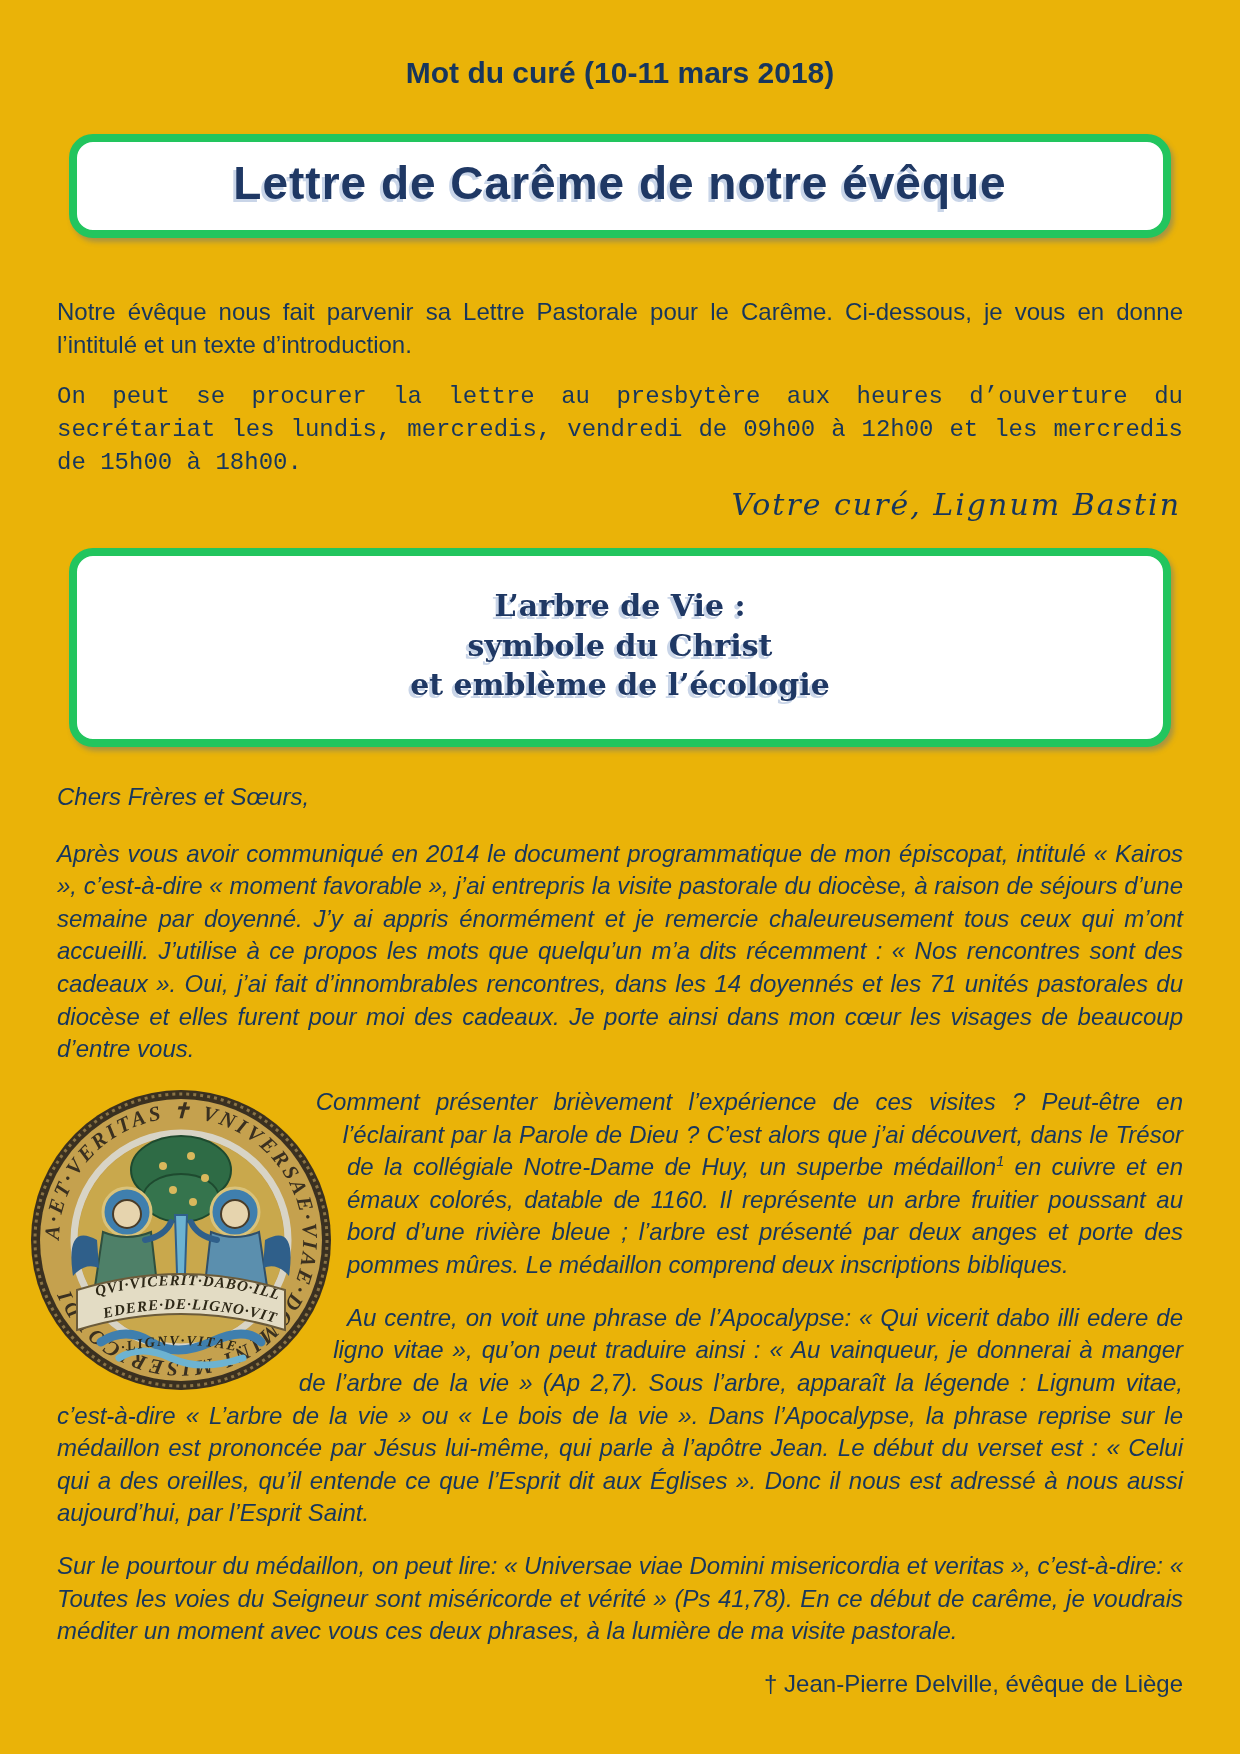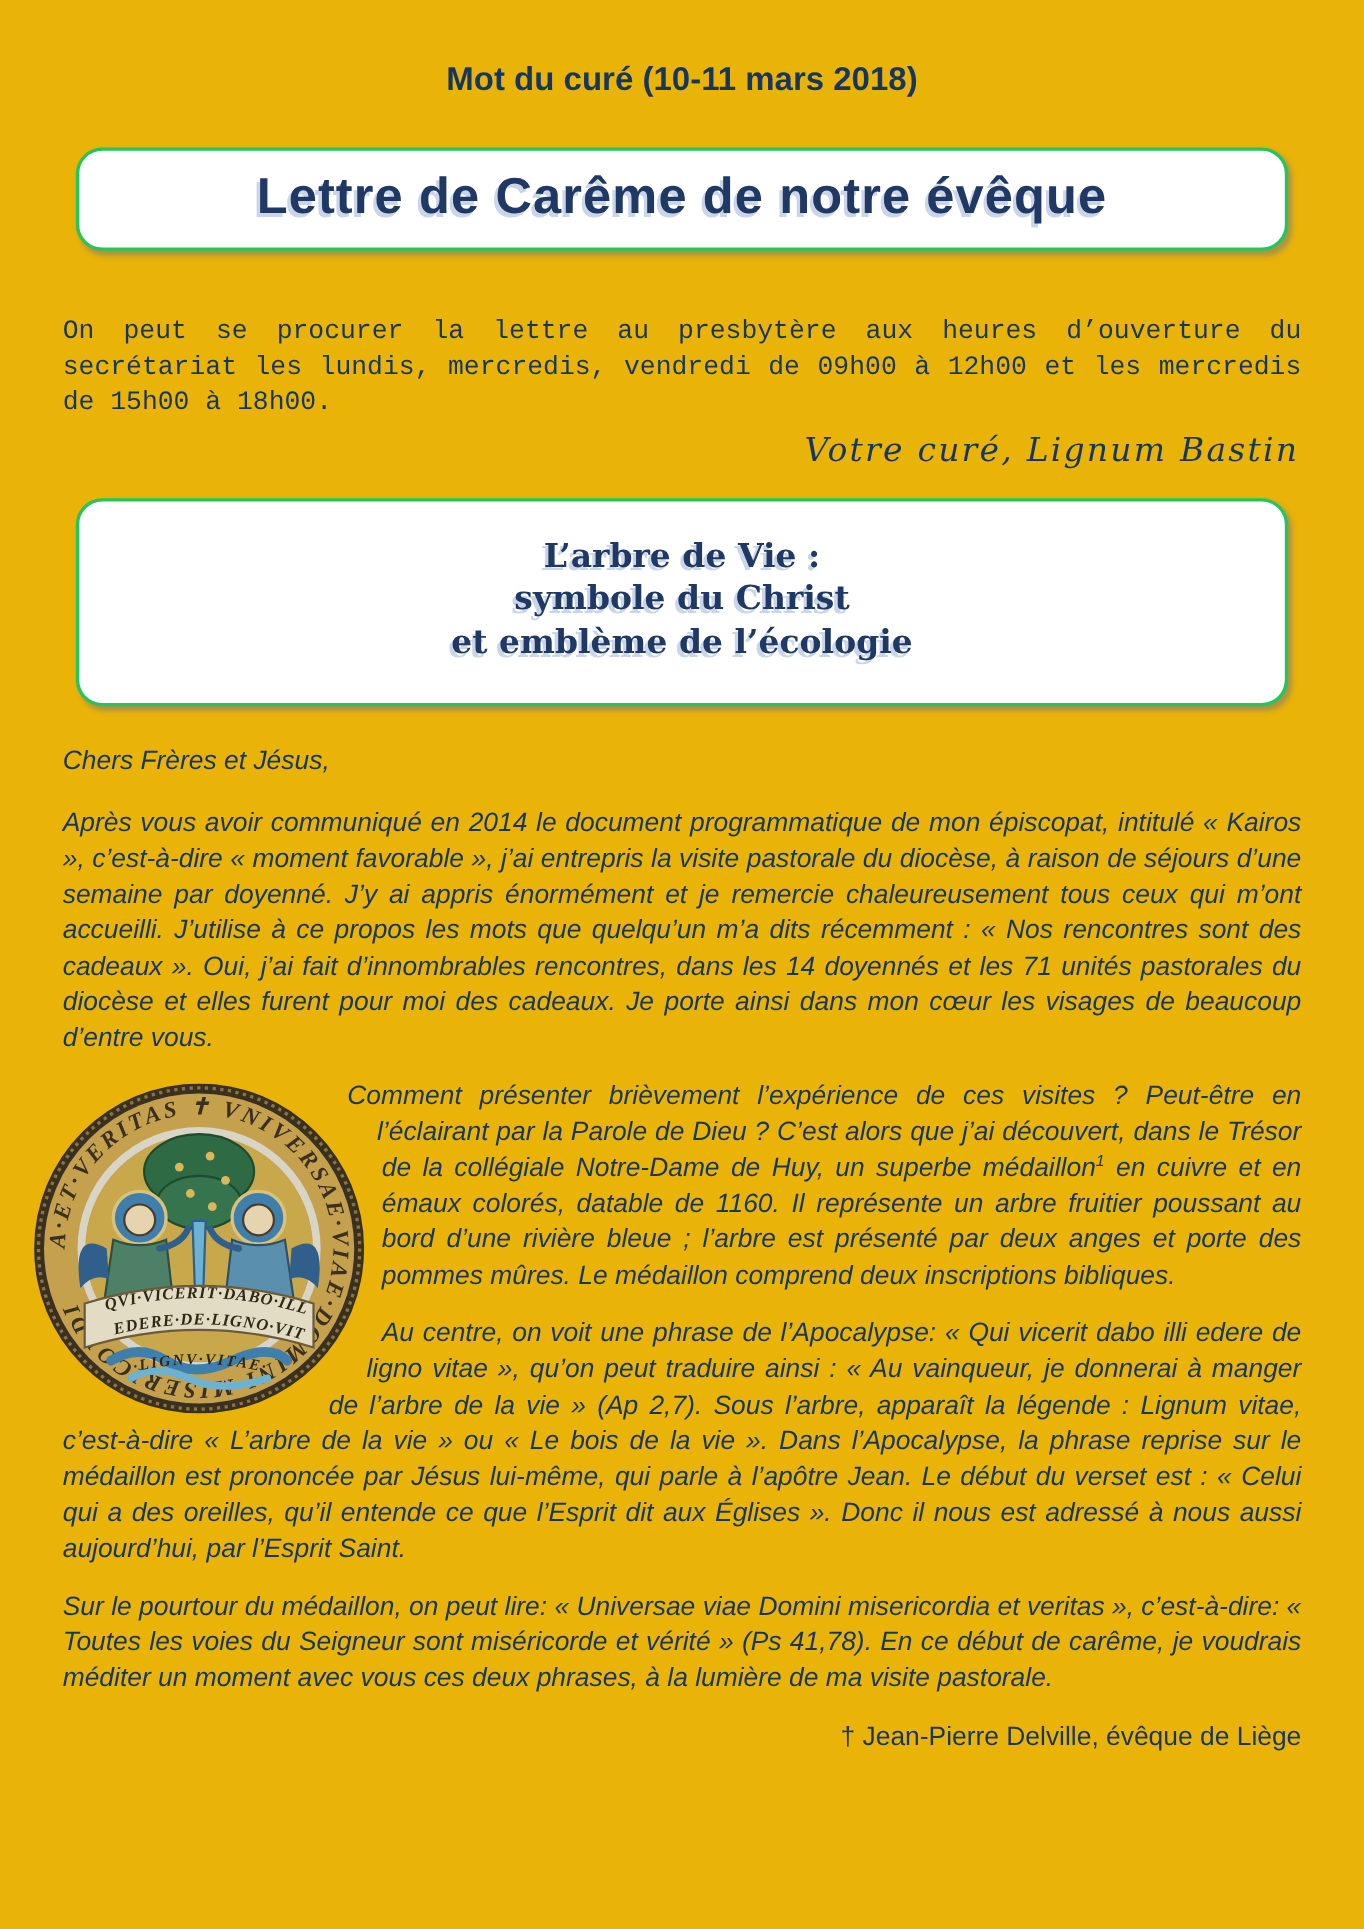--- a/index.html
+++ b/index.html
@@ -9,21 +9,21 @@
     background:#eab308;
     font-family:"Liberation Sans",sans-serif;
     color:#17365D;
     overflow:hidden;
   }
   .doc-title{
     text-align:center;font-weight:bold;font-size:30px;
     margin:26px 0 44px 0;color:#17365D;
   }
   .banner{
-    border:3px solid #22c55e;border-radius:24px;
+    border:8px solid #22c55e;border-radius:24px;
     margin:0 12px;background:#ffffff;
     box-shadow:3px 4px 5px rgba(90,110,135,.45);
     text-align:center;
   }
   .banner-1{padding:14px 10px 20px 10px;margin-bottom:58px;}
   .banner-1 .banner-title{
     font-size:46px;font-weight:bold;letter-spacing:1px;
     color:#1F3864;text-shadow:-3px 3px 0 #c9d5e8;
   }
   .banner-2{padding:30px 10px 34px 10px;margin-bottom:34px;}
@@ -59,32 +59,33 @@
 <body>
 
 <div class="page">
 
   <h1 class="doc-title">Mot du curé (10-11 mars 2018)</h1>
 
   <div class="banner banner-1">
     <div class="banner-title">Lettre de Carême de notre évêque</div>
   </div>
 
+  <p class="body-p">Notre évêque nous fait parvenir sa Lettre Pastorale pour le Carême. Ci-dessous, je vous en donne l’intitulé et un texte d’introduction.</p>
   <p class="body-p" style="margin-bottom:8px;font-family:Liberation Mono, monospace;">On peut se procurer la lettre au presbytère aux heures d’ouverture du secrétariat les lundis, mercredis, vendredi de 09h00 à 12h00 et les mercredis de 15h00 à 18h00.</p>
 
   <div class="script-sig">Votre curé, Lignum Bastin</div>
 
   <div class="banner banner-2">
     <div class="banner-line">L’arbre de Vie :</div>
     <div class="banner-line">symbole du Christ</div>
     <div class="banner-line">et emblème de l’écologie</div>
   </div>
 
   <div class="letter clearfix">
-    <p class="body-p salutation">Chers Frères et Jésus,</p>
+    <p class="body-p salutation">Chers Frères et Sœurs,</p>
 
     <p class="body-p">Après vous avoir communiqué en 2014 le document programmatique de mon épiscopat, intitulé « Kairos », c’est-à-dire « moment favorable », j’ai entrepris la visite pastorale du diocèse, à raison de séjours d’une semaine par doyenné. J’y ai appris énormément et je remercie chaleureusement tous ceux qui m’ont accueilli. J’utilise à ce propos les mots que quelqu’un m’a dits récemment : « Nos rencontres sont des cadeaux ». Oui, j’ai fait d’innombrables rencontres, dans les 14 doyennés et les 71 unités pastorales du diocèse et elles furent pour moi des cadeaux. Je porte ainsi dans mon cœur les visages de beaucoup d’entre vous.</p>
 
     <div class="medallion-float">
       <svg width="300" height="300" viewBox="0 0 300 300" xmlns="http://www.w3.org/2000/svg" xmlns:xlink="http://www.w3.org/1999/xlink">
         <defs>
           <path id="rimPath" d="M 150,150 m -122,0 a 122,122 0 1,1 244,0 a 122,122 0 1,1 -244,0"></path>
           <path id="bannerPath1" d="M 52,210 Q 150,180 248,210"></path>
           <path id="bannerPath2" d="M 52,234 Q 150,204 248,234"></path>
           <path id="legendPath" d="M 70,268 Q 150,242 230,268"></path>

